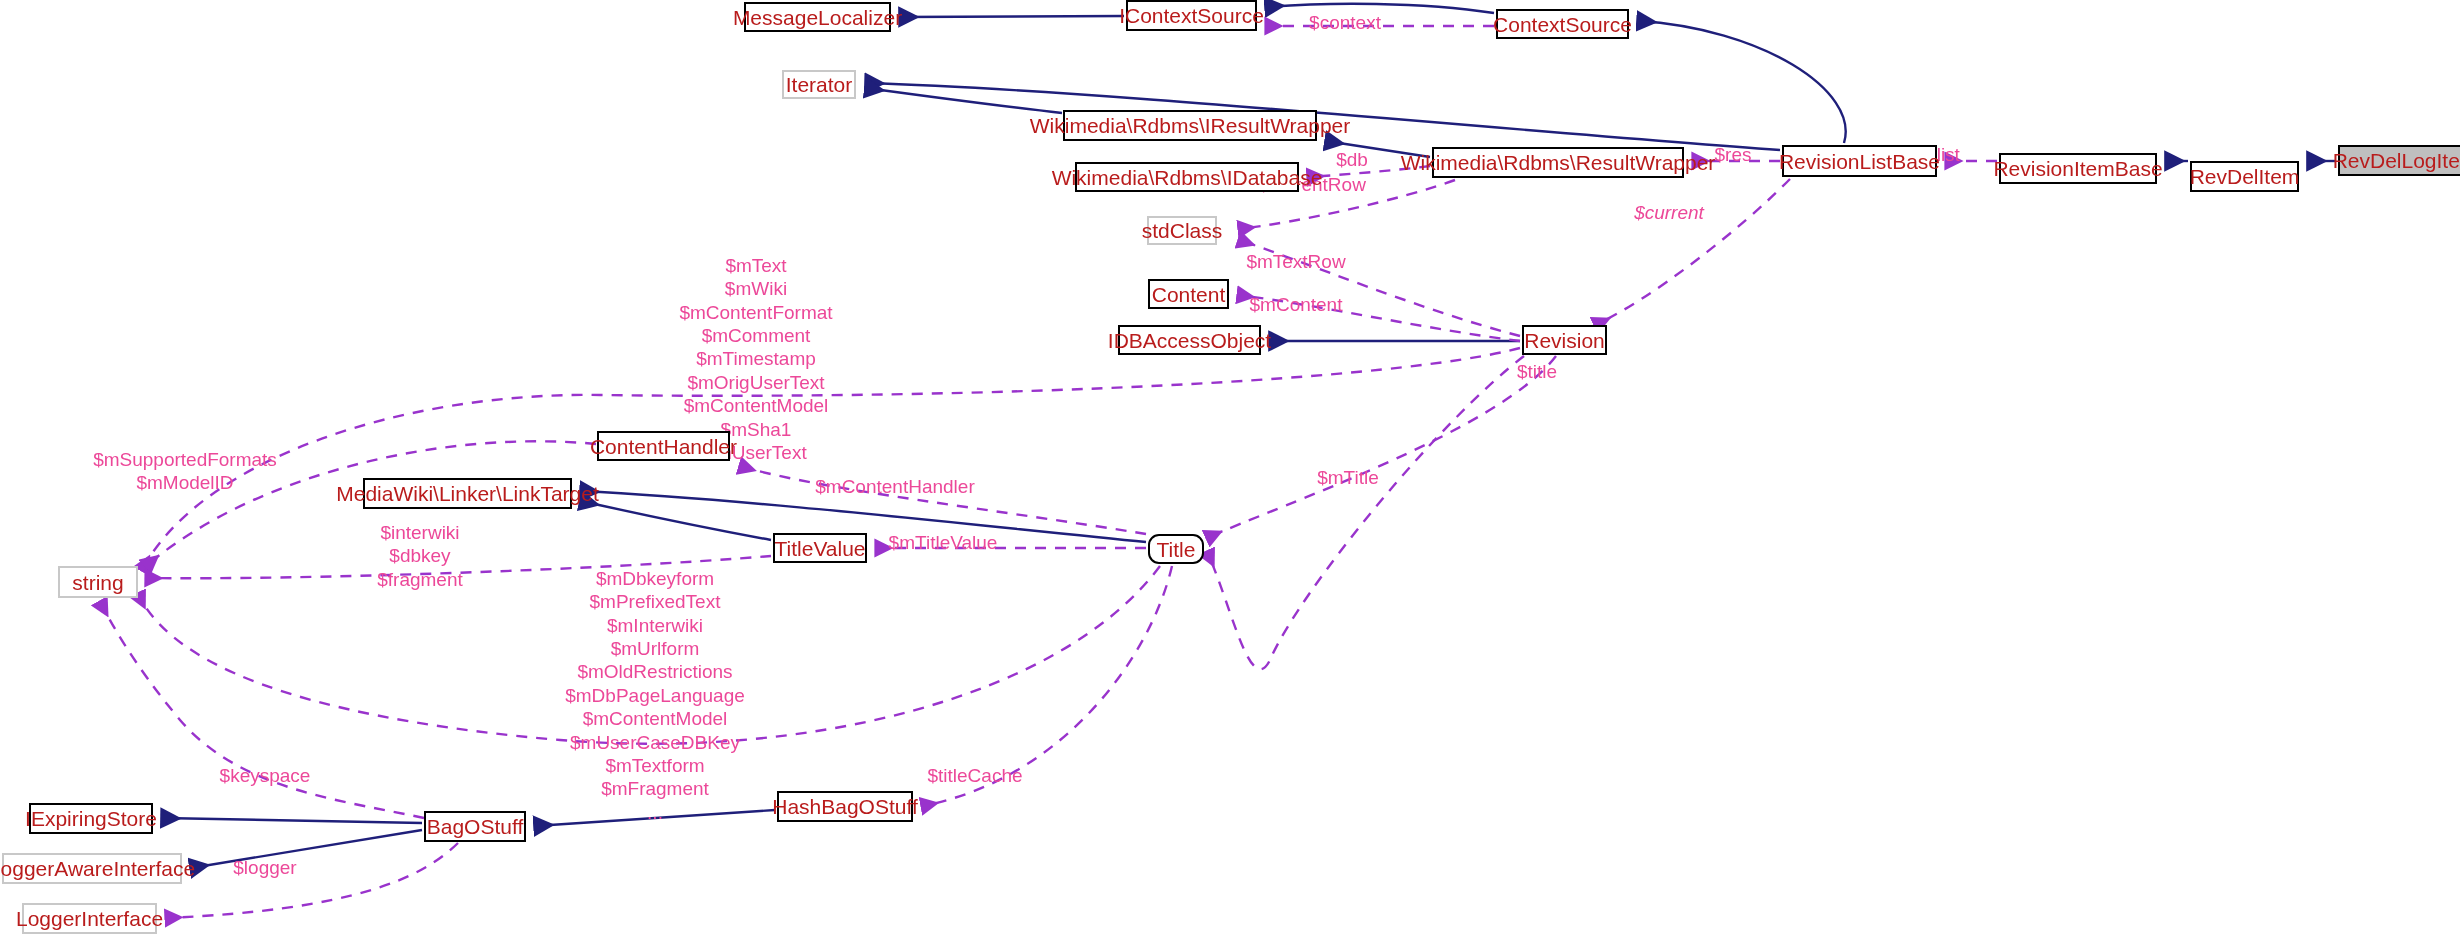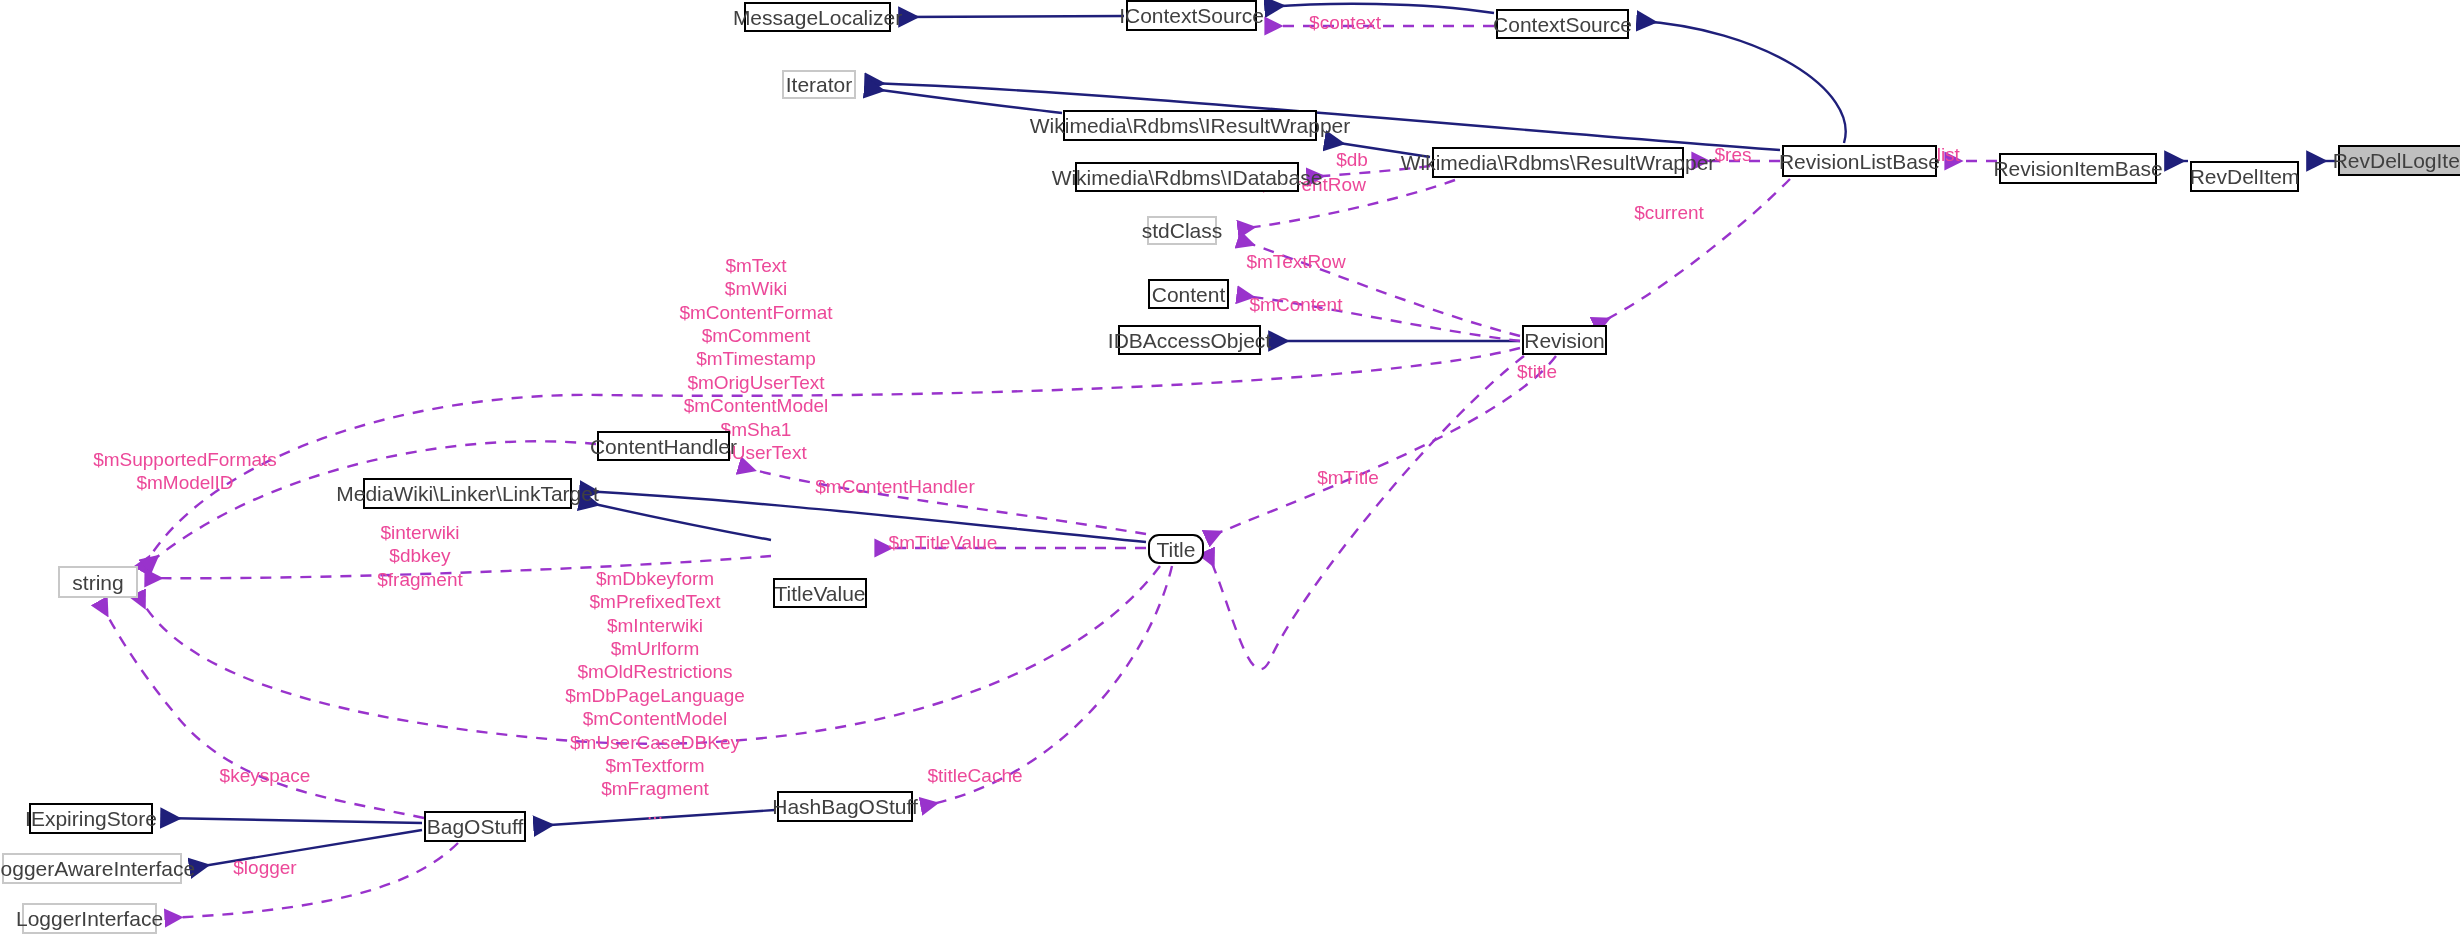--- a/index.html
+++ b/index.html
@@ -27,21 +27,21 @@
   .node {
     position: absolute;
     box-sizing: border-box;
     display: flex;
     align-items: center;
     justify-content: center;
     background: #ffffff;
     white-space: nowrap;
     font-size: 21px;
     line-height: 1;
-    color: #404040;
+    color: #b91c1c;
     letter-spacing: 0px;
     padding: 0 7px;
     z-index: 5;
   }
   .node.solid {
     border: 2px solid #000000;
   }
   .node.faint {
     border: 2px solid #c8c8c8;
   }
@@ -211,21 +211,21 @@
   </div>
 
   <div class="node solid" style="left:597px; top:431px; width:133px; height:30px;">
     <span>ContentHandler</span>
   </div>
 
   <div class="node solid" style="left:363px; top:478px; width:209px; height:31px;">
     <span>MediaWiki\Linker\LinkTarget</span>
   </div>
 
-  <div class="node solid" style="left:773px; top:533px; width:94px; height:30px;margin-top:45px;">
+  <div class="node solid" style="left:773px; top:533px; width:94px; height:30px;">
     <span>TitleValue</span>
   </div>
 
   <div class="node solid" style="left:1148px; top:534px; width:56px; height:30px;border-radius:11px;">
     <span>Title</span>
   </div>
 
   <div class="node faint" style="left:58px; top:566px; width:80px; height:32px;">
     <span>string</span>
   </div>
@@ -253,21 +253,21 @@
   <div class="edge-label" style="left:1345px; top:13px; transform:translateX(-50%);">$context</div>
 
   <div class="edge-label" style="left:1733px; top:145px; transform:translateX(-50%);">$res</div>
 
   <div class="edge-label" style="left:1943px; top:145px; transform:translateX(-50%);">$list</div>
 
   <div class="edge-label" style="left:1352px; top:150px; transform:translateX(-50%);">$db</div>
 
   <div class="edge-label" style="left:1312px; top:175px; transform:translateX(-50%);">$currentRow</div>
 
-  <div class="edge-label" style="left:1669px; top:203px; transform:translateX(-50%);">$current</div>
+  <div class="edge-label" style="left:1669px; top:203px; transform:translateX(-50%);font-style:italic;">$current</div>
 
   <div class="edge-label" style="left:1296px; top:252px; transform:translateX(-50%);">$mTextRow</div>
 
   <div class="edge-label" style="left:1296px; top:295px; transform:translateX(-50%);">$mContent</div>
 
   <div class="edge-label multi" style="left:756px; top:254px; transform:translateX(-50%);">$mText
 $mWiki
 $mContentFormat
 $mComment
 $mTimestamp

